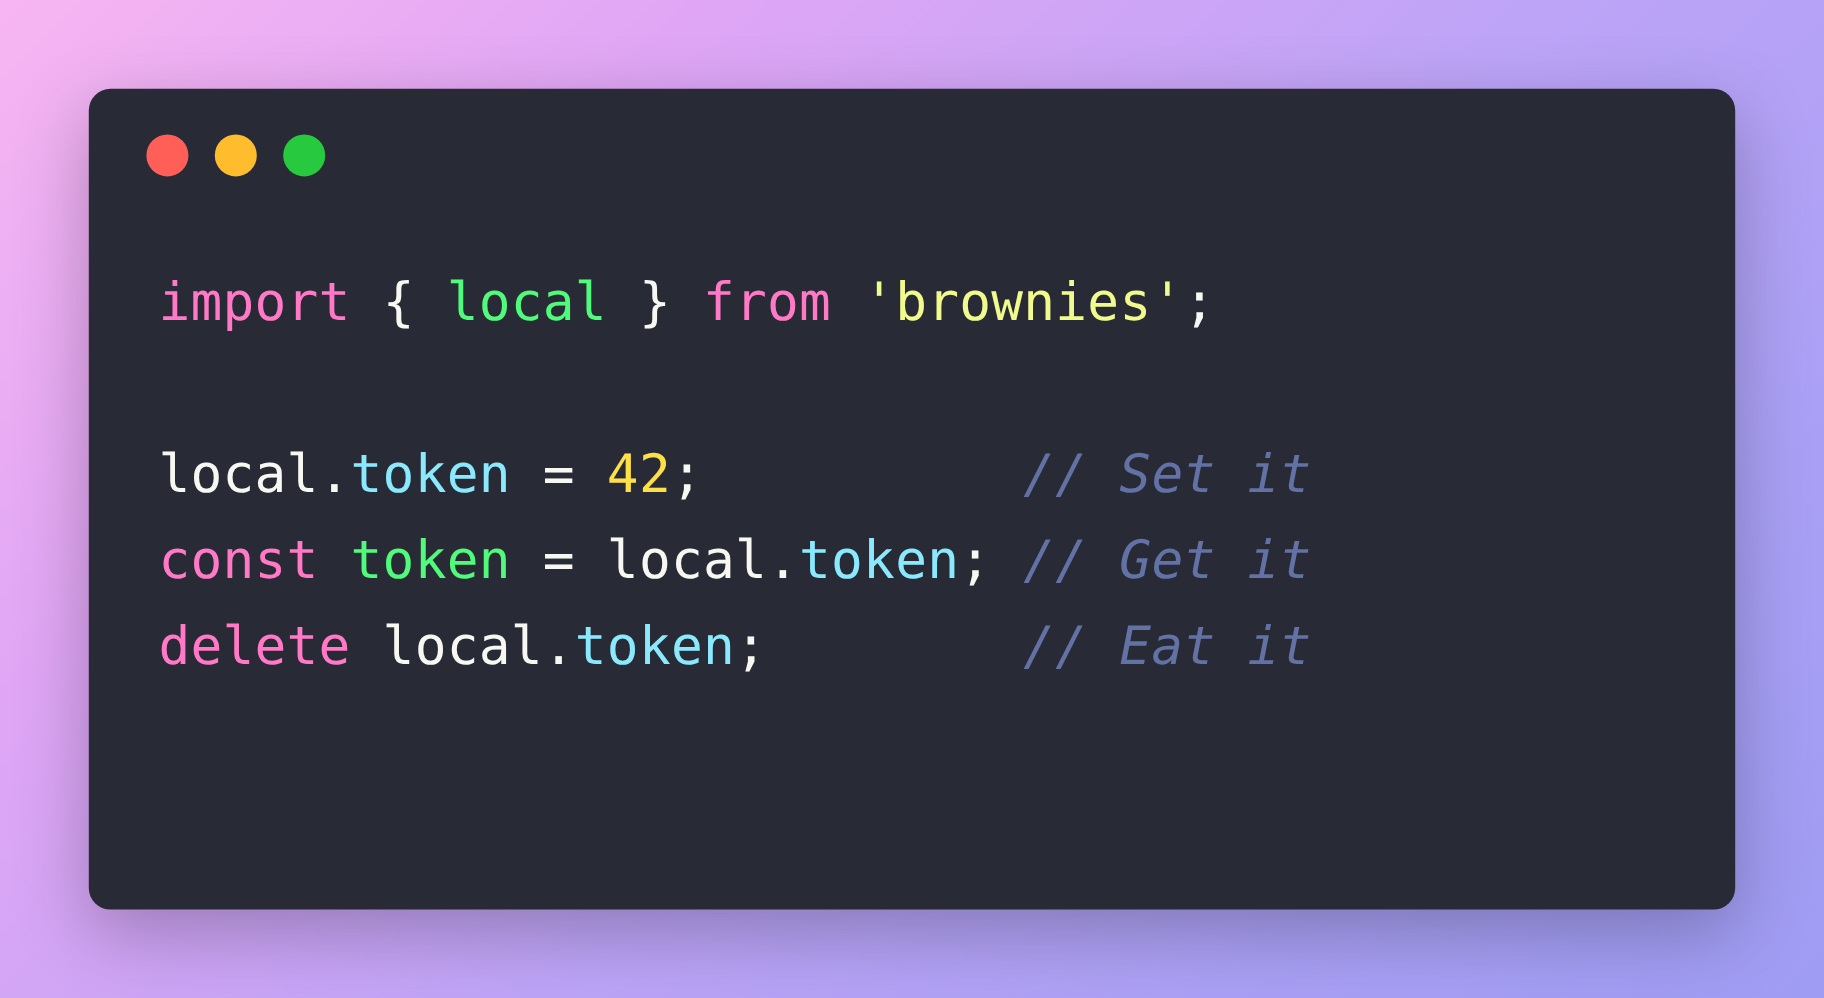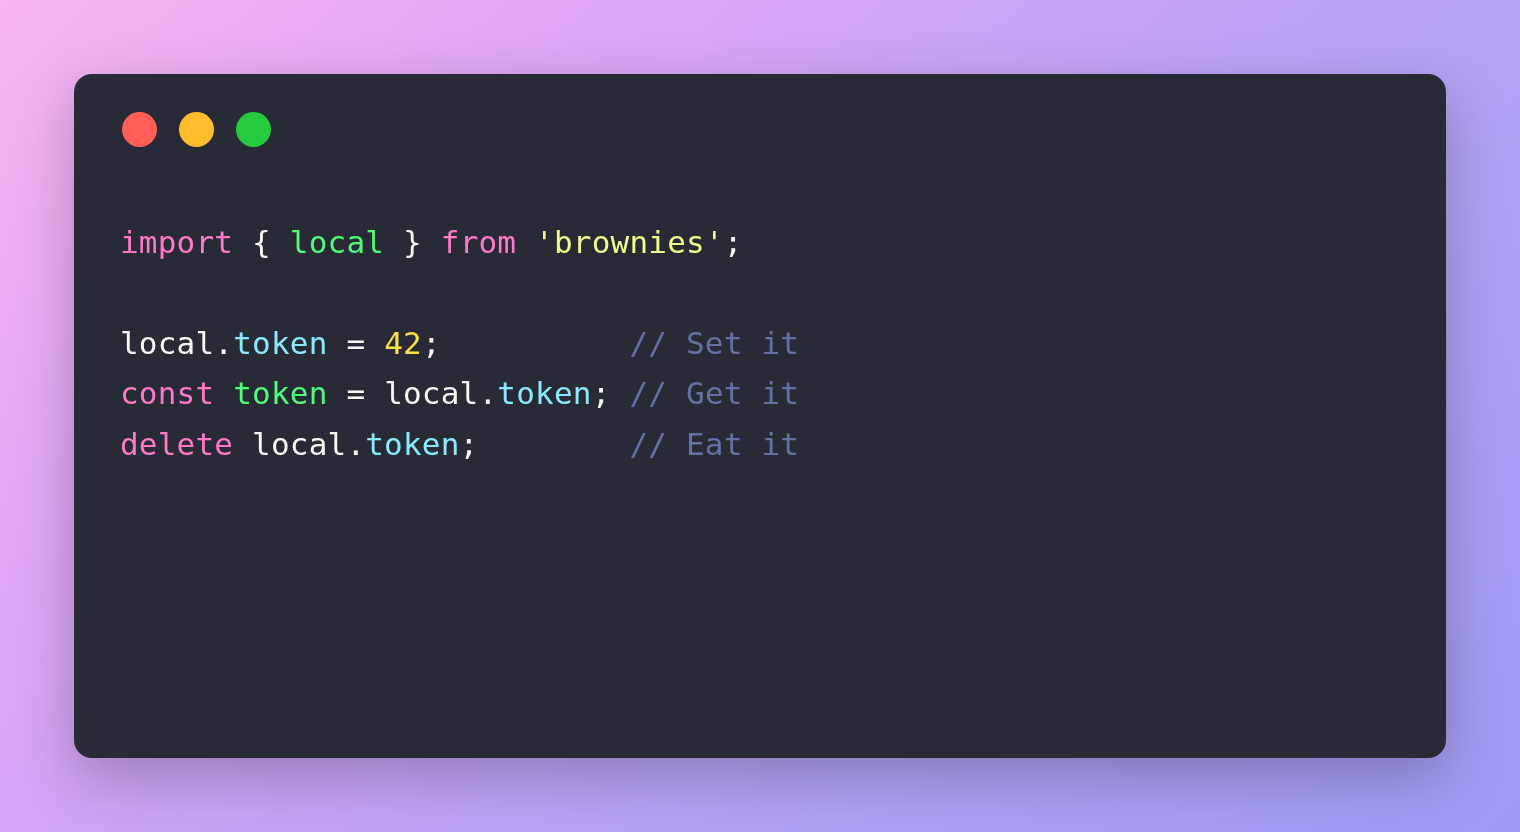--- a/index.html
+++ b/index.html
@@ -29,34 +29,35 @@
     gap: 22px;
     padding-left: 2px;
     margin-bottom: 70px;
   }
   .dot {
     width: 35px;
     height: 35px;
     border-radius: 50%;
   }
   .code {
-    font-size: 31px;
+    font-size: 44px;
     line-height: 1.625;
     white-space: pre;
     color: #f8f8f2;
     letter-spacing: 0.2px;
+    margin-left: 12px;
   }
   .tok-keyword { color: #ff79c6; }
   .tok-punct   { color: #f8f8f2; }
   .tok-ident   { color: #50fa7b; }
   .tok-plain   { color: #f8f8f2; }
   .tok-prop    { color: #8be9fd; }
   .tok-string  { color: #f1fa8c; }
   .tok-number  { color: #fde047; }
-  .tok-comment { color: #6272a4; }
+  .tok-comment { color: #6272a4; font-style: italic; }
 </style>
 </head>
 <body>
 
 <div class="window">
   <div class="titlebar">
     <div class="dot" style="background:#ff5f56"></div>
     <div class="dot" style="background:#ffbd2e"></div>
     <div class="dot" style="background:#27c93f"></div>
   </div>

